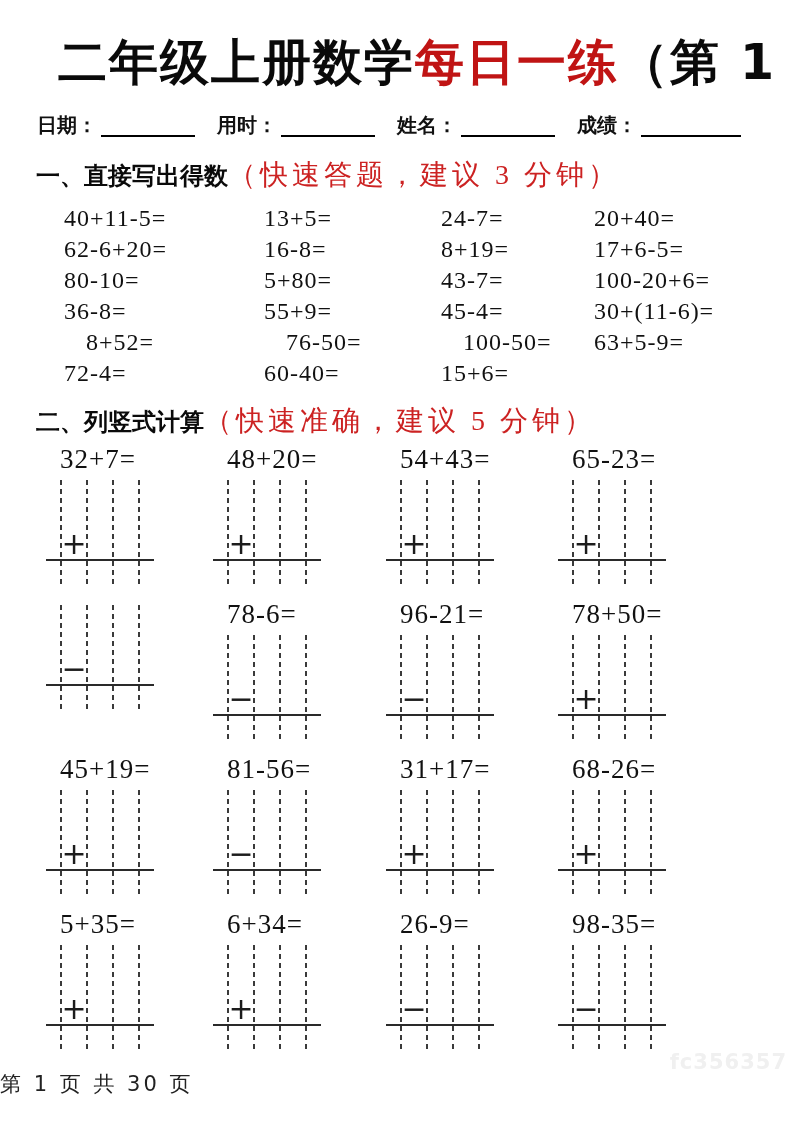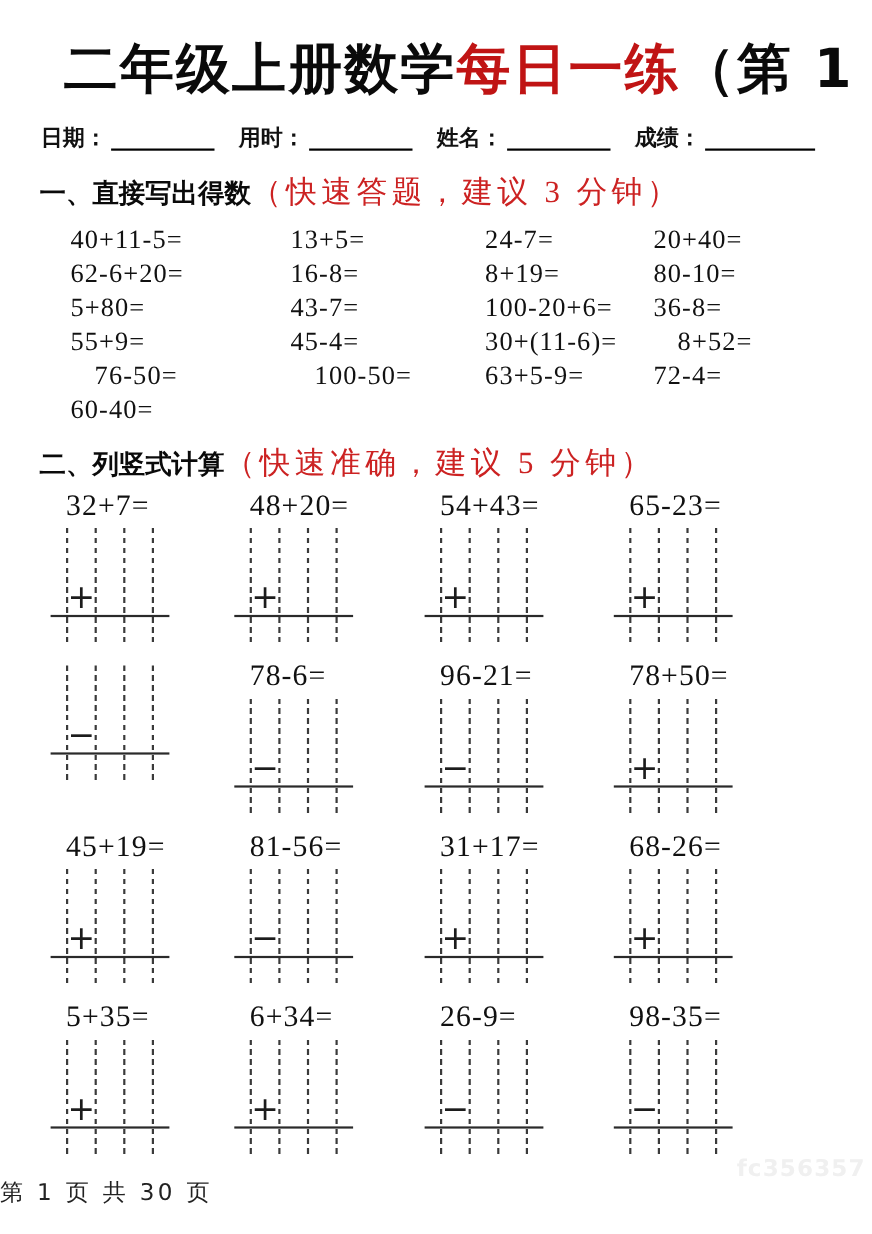--- a/index.html
+++ b/index.html
@@ -82,34 +82,36 @@
 <div class="sec-head"><span>一、直接写出得数</span><span class="note">（快速答题，建议 3 分钟）</span></div>
 
 <div class="grid1">
   <span class="c1">40+11-5=</span>
   <span class="c1">13+5=</span>
   <span class="c1">24-7=</span>
   <span class="c1">20+40=</span>
   <span class="c1">62-6+20=</span>
   <span class="c1">16-8=</span>
   <span class="c1">8+19=</span>
+  <span class="c1">17+6-5=</span>
   <span class="c1">80-10=</span>
   <span class="c1">5+80=</span>
   <span class="c1">43-7=</span>
   <span class="c1">100-20+6=</span>
   <span class="c1">36-8=</span>
   <span class="c1">55+9=</span>
   <span class="c1">45-4=</span>
   <span class="c1">30+(11-6)=</span>
   <span class="c1 ind">8+52=</span>
   <span class="c1 ind">76-50=</span>
   <span class="c1 ind">100-50=</span>
   <span class="c1">63+5-9=</span>
   <span class="c1">72-4=</span>
   <span class="c1">60-40=</span>
+  <span class="c1">15+6=</span>
 </div>
 
 <div class="sec-head"><span>二、列竖式计算</span><span class="note">（快速准确，建议 5 分钟）</span></div>
 
 <div class="row2">
   <div class="p2">
     <div class="expr">32+7=</div>
     <div class="work">
       <div class="vl v1"></div>
         <div class="vl v2"></div>

